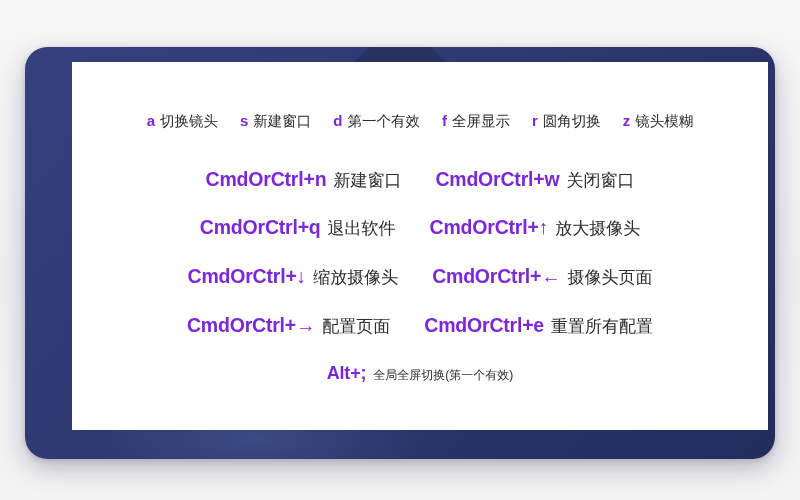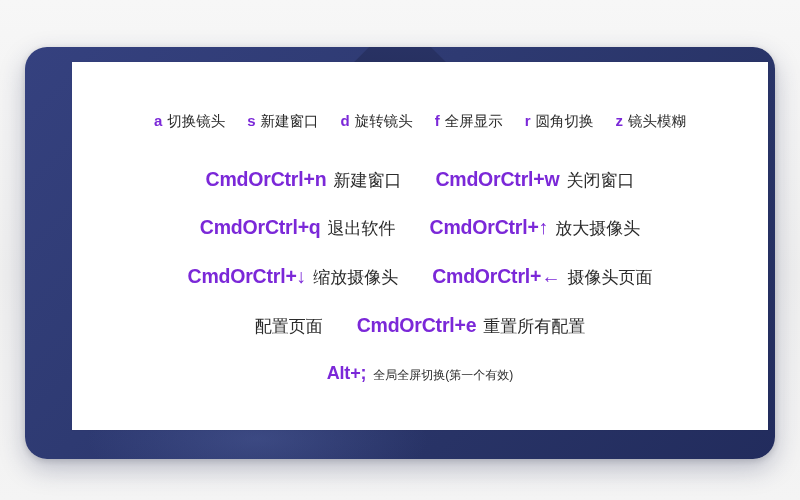--- a/index.html
+++ b/index.html
@@ -203,21 +203,21 @@
           <span class="pair">
             <span class="key-letter">a</span>
             <span class="desc-small">切换镜头</span>
           </span>
           <span class="pair">
             <span class="key-letter">s</span>
             <span class="desc-small">新建窗口</span>
           </span>
           <span class="pair">
             <span class="key-letter">d</span>
-            <span class="desc-small">旋转镜头</span>
+            <span class="desc-small">第一个有效</span>
           </span>
           <span class="pair">
             <span class="key-letter">f</span>
             <span class="desc-small">全屏显示</span>
           </span>
           <span class="pair">
             <span class="key-letter">r</span>
             <span class="desc-small">圆角切换</span>
           </span>
           <span class="pair">
@@ -254,20 +254,21 @@
             <span class="desc-large">缩放摄像头</span>
           </span>
           <span class="pair">
             <span class="key-combo">CmdOrCtrl+←</span>
             <span class="desc-large">摄像头页面</span>
           </span>
         </div>
 
         <div class="row row-combo r5">
           <span class="pair">
+            <span class="key-combo">CmdOrCtrl+→</span>
             <span class="desc-large">配置页面</span>
           </span>
           <span class="pair">
             <span class="key-combo">CmdOrCtrl+e</span>
             <span class="desc-large">重置所有配置</span>
           </span>
         </div>
 
         <div class="row row-combo r6">
           <span class="pair">

